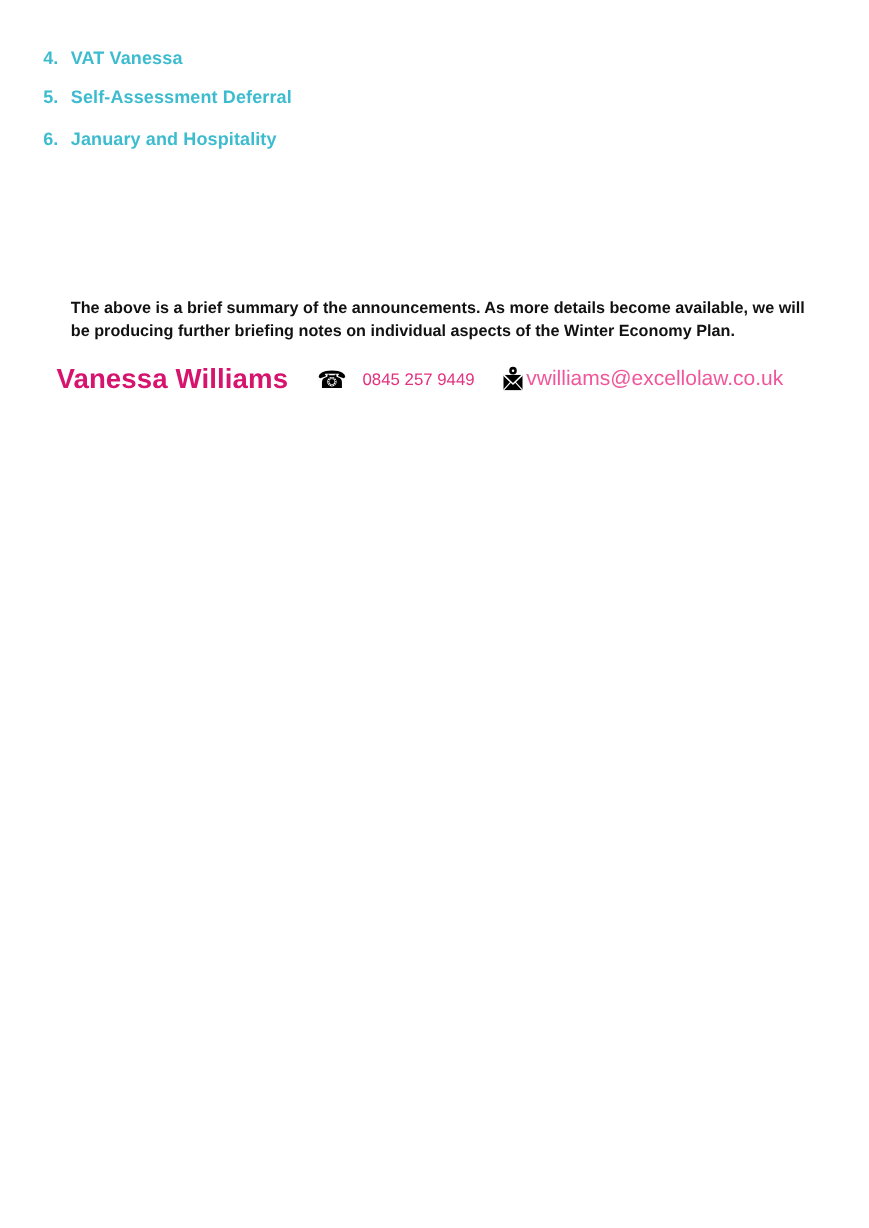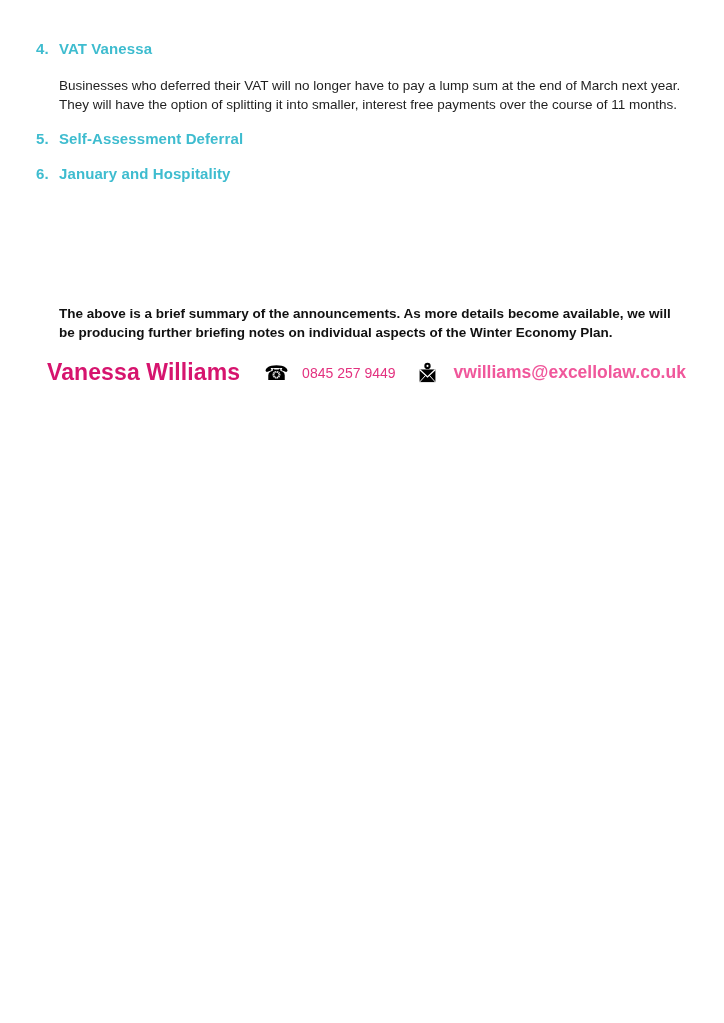--- a/index.html
+++ b/index.html
@@ -66,39 +66,38 @@
     margin-left: 13px;
     color: var(--phone, #e3317f);
     font-size: 14px;
   }
   .envelope-icon {
     margin-left: 22px;
     display: inline-flex;
     align-items: center;
   }
   .contact-email {
-    margin-left: 17px;
+    margin-left: 2px;
     color: var(--email, #f0579b);
     font-size: 17.5px;
-    font-weight: 700;
+    font-weight: 400;
     text-decoration: none;
     cursor: pointer;
   }
 </style>
 </head>
 <body>
 
 <div class="page">
   <div class="content">
 
     <h2 class="sec-heading">
       <span class="sec-num">4.</span>
       <span class="sec-title">VAT Vanessa</span>
     </h2>
-    <p class="sec-body">Businesses who deferred their VAT will no longer have to pay a lump sum at the end of March next year. They will have the option of splitting it into smaller, interest free payments over the course of 11 months.</p>
 
     <h2 class="sec-heading mt-h2">
       <span class="sec-num">5.</span>
       <span class="sec-title">Self-Assessment Deferral</span>
     </h2>
 
     <h2 class="sec-heading mt-h3">
       <span class="sec-num">6.</span>
       <span class="sec-title">January and Hospitality</span>
     </h2>

